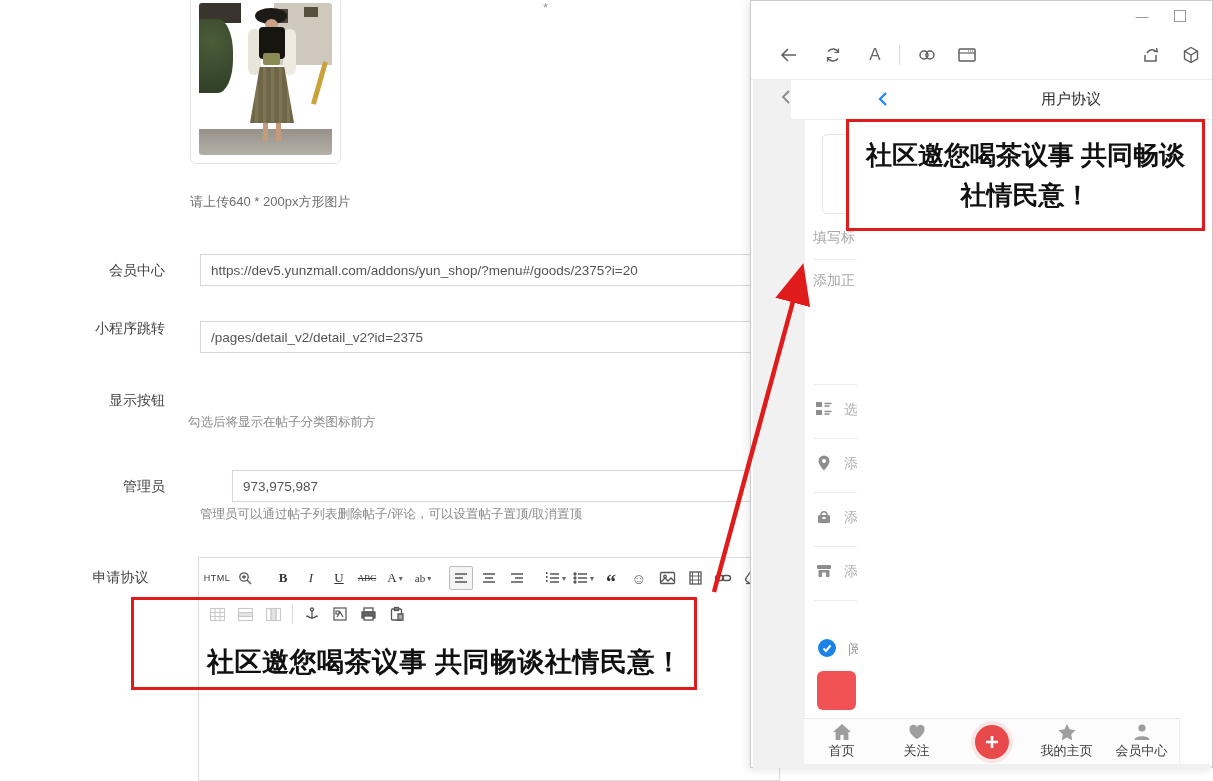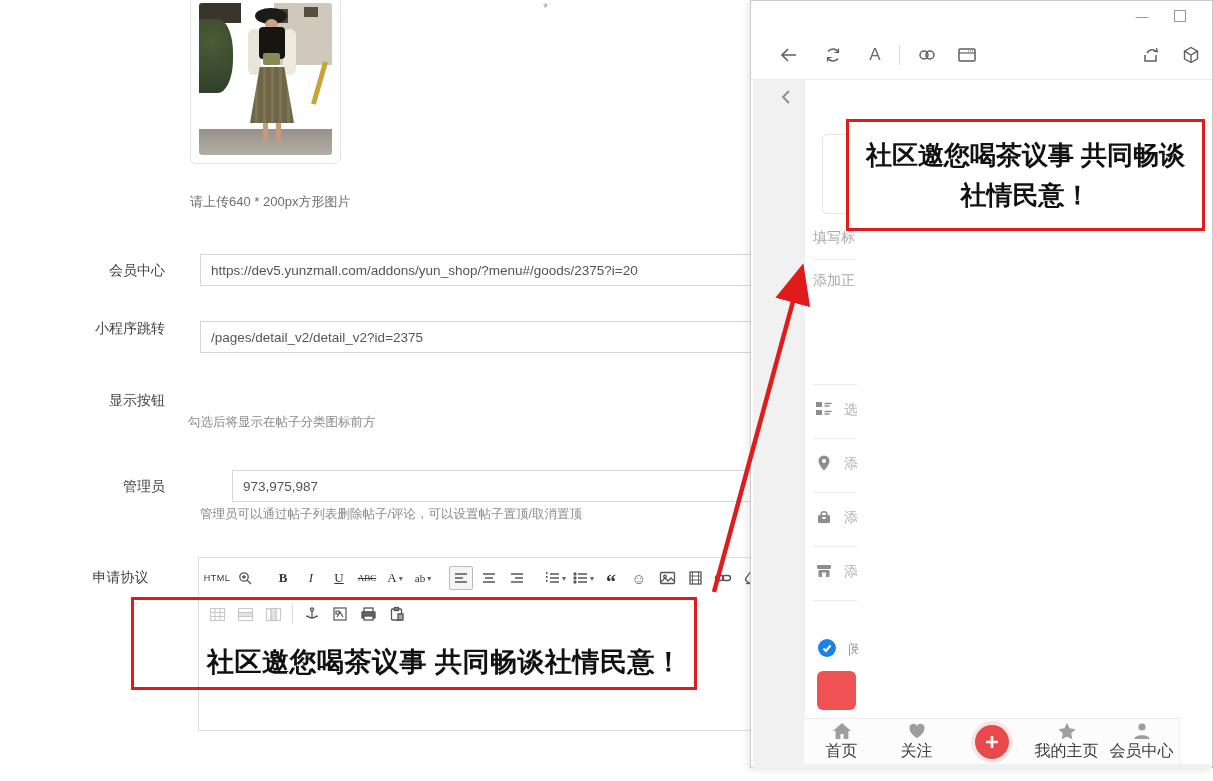--- a/index.html
+++ b/index.html
@@ -32,21 +32,21 @@
   .ph-skirt{left:51px;top:64px;width:44px;height:56px;clip-path:polygon(22% 0,78% 0,100% 100%,0 100%);
             background:repeating-linear-gradient(90deg,#6e6647 0 5px,#7d7553 5px 8px);}
   .ph-ground{left:0;top:126px;right:0;height:26px;background:linear-gradient(180deg,#97918a,#b5b0a6);}
   .ph-leg1{left:64px;top:118px;width:5px;height:20px;background:#c59c7b;}
   .ph-leg2{left:77px;top:118px;width:5px;height:20px;background:#c59c7b;}
   .req{font-size:13px;color:#9a9a9a;}
   .cbrow{display:flex;align-items:center;gap:18px;font-size:14px;color:#444;}
   .cbrow label{display:flex;align-items:center;gap:5px;}
   .cbrow input{width:13px;height:13px;margin:0;}
   
-  .editor{left:198px;top:557px;width:582px;height:174px;border:1px solid #ddd;background:#fff;box-sizing:border-box;}
+  .editor{left:198px;top:557px;width:582px;height:224px;border:1px solid #ddd;background:#fff;box-sizing:border-box;}
   .tb{display:flex;align-items:center;gap:4px;padding:4px 6px;flex-wrap:nowrap;}
   .tbtn{min-width:22px;height:22px;display:flex;align-items:center;justify-content:center;
         color:#333;font-size:13px;border:1px solid transparent;border-radius:2px;cursor:pointer;}
   .tbtn.serif{font-family:"Liberation Serif",serif;}
   .tbtn.active{border-color:#bbb;background:#f4f4f4;}
   .tbtn.disabled{opacity:.4;}
   .tsep{width:1px;height:18px;background:#d8d8d8;margin:0 3px;}
   .caret{font-size:8px;color:#666;margin-left:2px;}
   .ed-content{padding:14px 8px;font-size:27px;font-weight:bold;color:#111;letter-spacing:.5px;}
   
@@ -68,21 +68,21 @@
   .prow-tx{position:absolute;left:93px;width:13px;overflow:hidden;font-size:14px;color:#b0b0b0;white-space:nowrap;}
   .ph-placeholder{position:absolute;left:62px;width:45px;overflow:hidden;white-space:nowrap;font-size:14px;color:#a8a8a8;}
   .whitebox{position:absolute;left:71px;top:133px;width:120px;height:78px;border:1px solid #e4e4e4;border-radius:5px;background:#fff;}
   .agreecircle{position:absolute;left:67px;top:638px;width:18px;height:18px;border-radius:50%;background:#1d82e8;
                display:flex;align-items:center;justify-content:center;}
   .agreetx{position:absolute;left:97px;top:640px;width:10px;overflow:hidden;white-space:nowrap;font-size:14px;color:#9b9b9b;}
   .pubbtn{position:absolute;left:66px;top:670px;width:39px;height:39px;border-radius:6px;background:#f05152;cursor:pointer;}
   .tabbar{position:absolute;left:53px;top:717px;width:375px;height:45px;background:#fcfcfc;
           border-top:1px solid #e8e8e8;border-right:1px solid #eee;display:flex;}
   .tab{flex:1;display:flex;flex-direction:column;align-items:center;justify-content:center;gap:1px;cursor:pointer;}
-  .tab .lbl{font-size:16px;color:#3c3c3c;}
+  .tab .lbl{font-size:13px;color:#3c3c3c;}
   .plusbtn{width:34px;height:34px;border-radius:50%;background:#e8494a;display:flex;align-items:center;justify-content:center;
            box-shadow:0 0 0 4px rgba(232,73,74,.12);cursor:pointer;}
   .botstrip{position:absolute;left:2px;top:763px;right:1px;height:4px;background:#f1f1f1;}
   svg{display:block;}
 </style>
 </head>
 <body>
 
 <div id="canvas">
 
@@ -312,20 +312,28 @@
       <div class="ptool" style="left:428px;">
           <svg width="20" height="20" fill="none" stroke="#5f5f5f" stroke-width="1.4">
             <path d="M10 2.5l6.5 3.7v7.6L10 17.5l-6.5-3.7V6.2z"></path>
             <path d="M3.5 6.2L10 10l6.5-3.8M10 17.5V10"></path>
           </svg>
         </div>
     </div>
 
     <div class="graystrip"></div>
 
+    <div class="phead">
+      <div class="ptitle">用户协议</div>
+      <div style="position:absolute;left:85px;top:11px;">
+          <svg width="16" height="16" fill="none" stroke="#1687ff" stroke-width="2.2">
+            <path d="M10 2L4 8l6 6"></path>
+          </svg>
+        </div>
+    </div>
     <div style="position:absolute;left:28px;top:88px;">
         <svg width="16" height="16" fill="none" stroke="#8a8a8a" stroke-width="1.8">
           <path d="M10 2L4 8l6 6"></path>
         </svg>
       </div>
 
     <div class="whitebox"></div>
 
     <div class="ph-placeholder" style="top:228px;">填写标</div>
     <div class="divider" style="left:62px;top:258px;width:44px;"></div>

